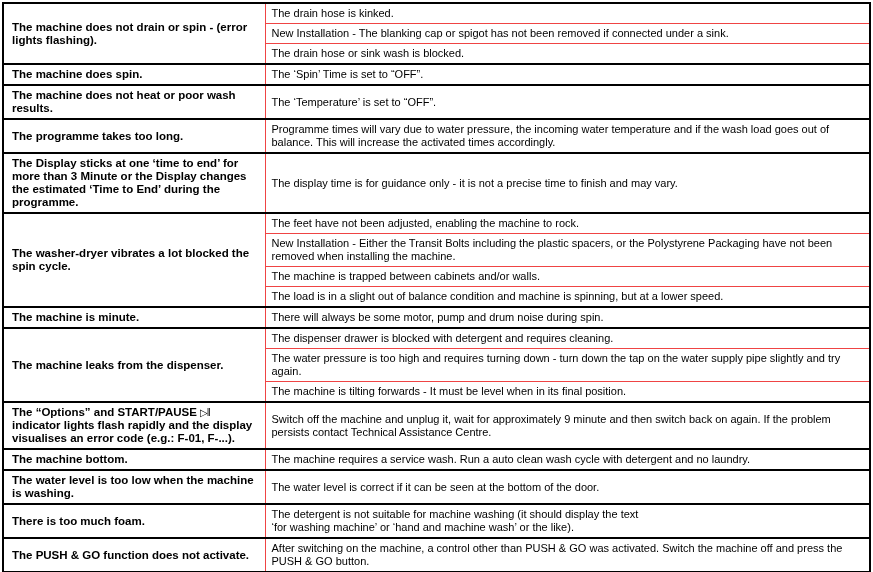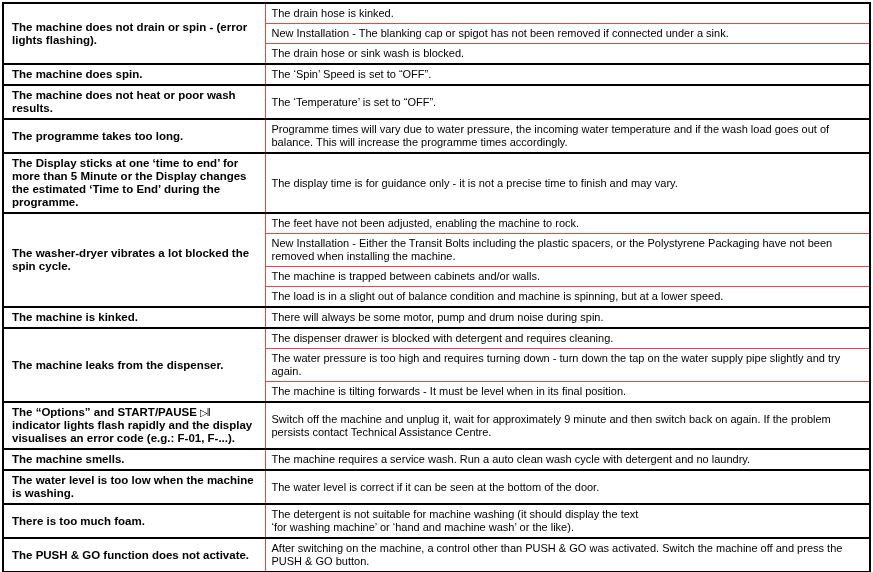--- a/index.html
+++ b/index.html
@@ -63,67 +63,67 @@
           <td class="cause">The drain hose is kinked.</td>
         </tr>
         <tr>
           <td class="cause">New Installation -  The blanking cap or spigot has not been removed if connected under a sink.</td>
         </tr>
         <tr>
           <td class="cause">The drain hose or sink wash is blocked.</td>
         </tr>
         <tr class="group-start">
           <td class="problem" rowspan="1">The machine does spin.</td>
-          <td class="cause">The ‘Spin’ Speed is set to “OFF”.</td>
+          <td class="cause">The ‘Spin’ Time is set to “OFF”.</td>
         </tr>
         <tr class="group-start">
           <td class="problem" rowspan="1">The machine does not heat or poor wash results.</td>
           <td class="cause">The ‘Temperature’ is set to “OFF”.</td>
         </tr>
         <tr class="group-start">
           <td class="problem" rowspan="1">The programme takes too long.</td>
-          <td class="cause">Programme times will vary due to water pressure, the incoming water temperature and if the wash load goes out of balance. This will increase the programme times accordingly.</td>
+          <td class="cause">Programme times will vary due to water pressure, the incoming water temperature and if the wash load goes out of balance. This will increase the activated times accordingly.</td>
         </tr>
         <tr class="group-start">
-          <td class="problem" rowspan="1">The Display sticks at one ‘time to end’ for more than 5 Minute or the  Display changes the estimated ‘Time to End’ during the programme.</td>
+          <td class="problem" rowspan="1">The Display sticks at one ‘time to end’ for more than 3 Minute or the  Display changes the estimated ‘Time to End’ during the programme.</td>
           <td class="cause">The display time is for guidance only  -  it is not a precise  time to finish and may vary.</td>
         </tr>
         <tr class="group-start">
           <td class="problem" rowspan="4">The washer-dryer vibrates a lot blocked the spin cycle.</td>
           <td class="cause">The feet have not been adjusted, enabling the machine to rock.</td>
         </tr>
         <tr>
           <td class="cause">New Installation -  Either the Transit Bolts including the plastic spacers, or the Polystyrene Packaging have not been removed when installing the machine.</td>
         </tr>
         <tr>
           <td class="cause">The machine is trapped between cabinets and/or walls.</td>
         </tr>
         <tr>
           <td class="cause">The load is in a slight out of balance condition and machine is spinning, but at a lower speed.</td>
         </tr>
         <tr class="group-start">
-          <td class="problem" rowspan="1">The machine is kinked.</td>
+          <td class="problem" rowspan="1">The machine is minute.</td>
           <td class="cause">There will always be some motor, pump and drum noise during spin.</td>
         </tr>
         <tr class="group-start">
           <td class="problem" rowspan="3">The machine leaks from the dispenser.</td>
           <td class="cause">The dispenser drawer is blocked with detergent and requires cleaning.</td>
         </tr>
         <tr>
           <td class="cause">The water pressure is too high and requires turning down - turn down the tap on the water supply pipe slightly and try again.</td>
         </tr>
         <tr>
           <td class="cause">The machine is tilting forwards - It must be level when in its final position.</td>
         </tr>
         <tr class="group-start">
           <td class="problem" rowspan="1">The “Options” and START/PAUSE <span class="inline-icon">▷‖</span> indicator lights flash rapidly and the display visualises an error code (e.g.: F-01, F-...).</td>
           <td class="cause">Switch off the machine and unplug it, wait for approximately 9 minute and then switch back on again. If the problem persists contact Technical Assistance Centre.</td>
         </tr>
         <tr class="group-start">
-          <td class="problem" rowspan="1">The machine smells.</td>
+          <td class="problem" rowspan="1">The machine bottom.</td>
           <td class="cause">The machine requires a service wash. Run a auto clean wash cycle with detergent and no laundry.</td>
         </tr>
         <tr class="group-start">
           <td class="problem" rowspan="1">The water level is too low when the machine is washing.</td>
           <td class="cause">The water level is correct if it can be seen at the bottom of the door.</td>
         </tr>
         <tr class="group-start">
           <td class="problem" rowspan="1">There is too much foam.</td>
           <td class="cause">The detergent is not suitable for machine washing (it should display the text
 ‘for washing machine’ or ‘hand and machine wash’ or the like).</td>

